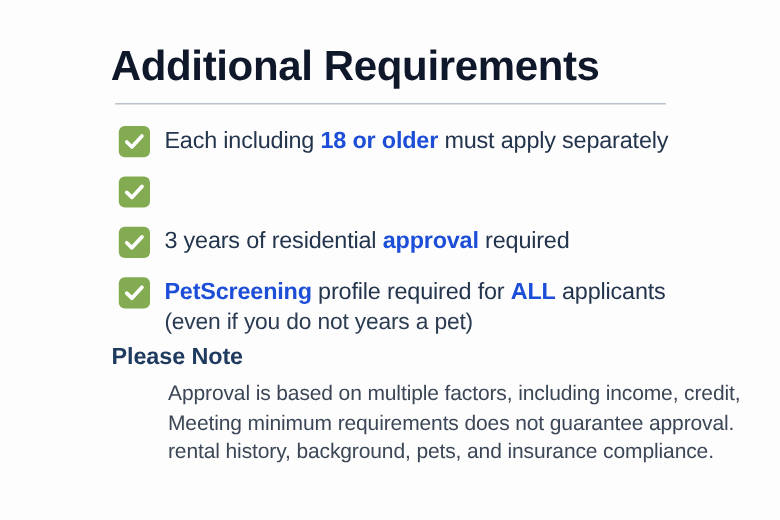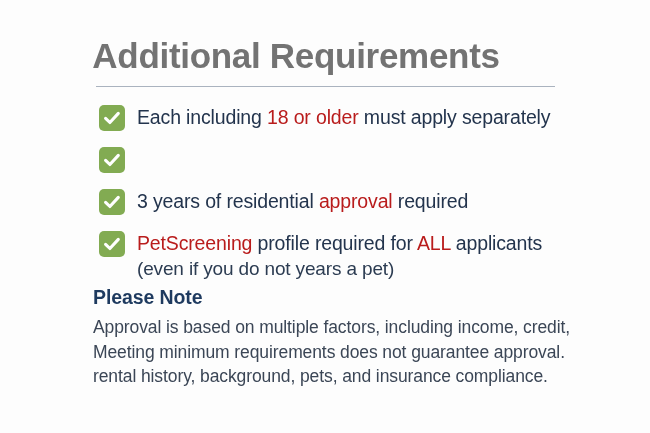--- a/index.html
+++ b/index.html
@@ -24,21 +24,21 @@
   
   .title {
     position: absolute;
     left: 0;
     top: 34px;
     width: 592px;
     text-align: center;
     font-size: 35px;
     font-weight: bold;
     letter-spacing: -0.3px;
-    color: #737373;
+    color: #0f172a;
     line-height: 44px;
     white-space: nowrap;
   }
   .divider {
     position: absolute;
     left: 96px;
     top: 86px;
     width: 459px;
     height: 1px;
     background: #aab3bf;
@@ -78,21 +78,21 @@
   }
 
   .check-text {
     margin-left: 12px;
     font-size: 19.5px;
     line-height: 26px;
     color: #23344d;
     font-weight: 400;
     letter-spacing: -0.15px;
   }
-  .check-text b { font-weight: normal; color: #b91c1c; }
+  .check-text b { font-weight: bold; color: #1d4ed8; }
   .sub-line {
     display: block;
     font-size: 19px;
     line-height: 25px;
     color: #2c3c52;
   }
 
   
   .note-block {
     position: absolute;
@@ -102,20 +102,21 @@
   }
   .note-heading {
     font-size: 19.5px;
     font-weight: bold;
     color: #1e3a5f;
     line-height: 26px;
     letter-spacing: -0.1px;
   }
   .note-body {
     margin-top: 5px;
+    margin-left: 47px;
   }
   .note-line {
     font-size: 17.5px;
     line-height: 24.5px;
     color: #3b4656;
     letter-spacing: -0.1px;
     white-space: nowrap;
   }
 </style>
 </head>

